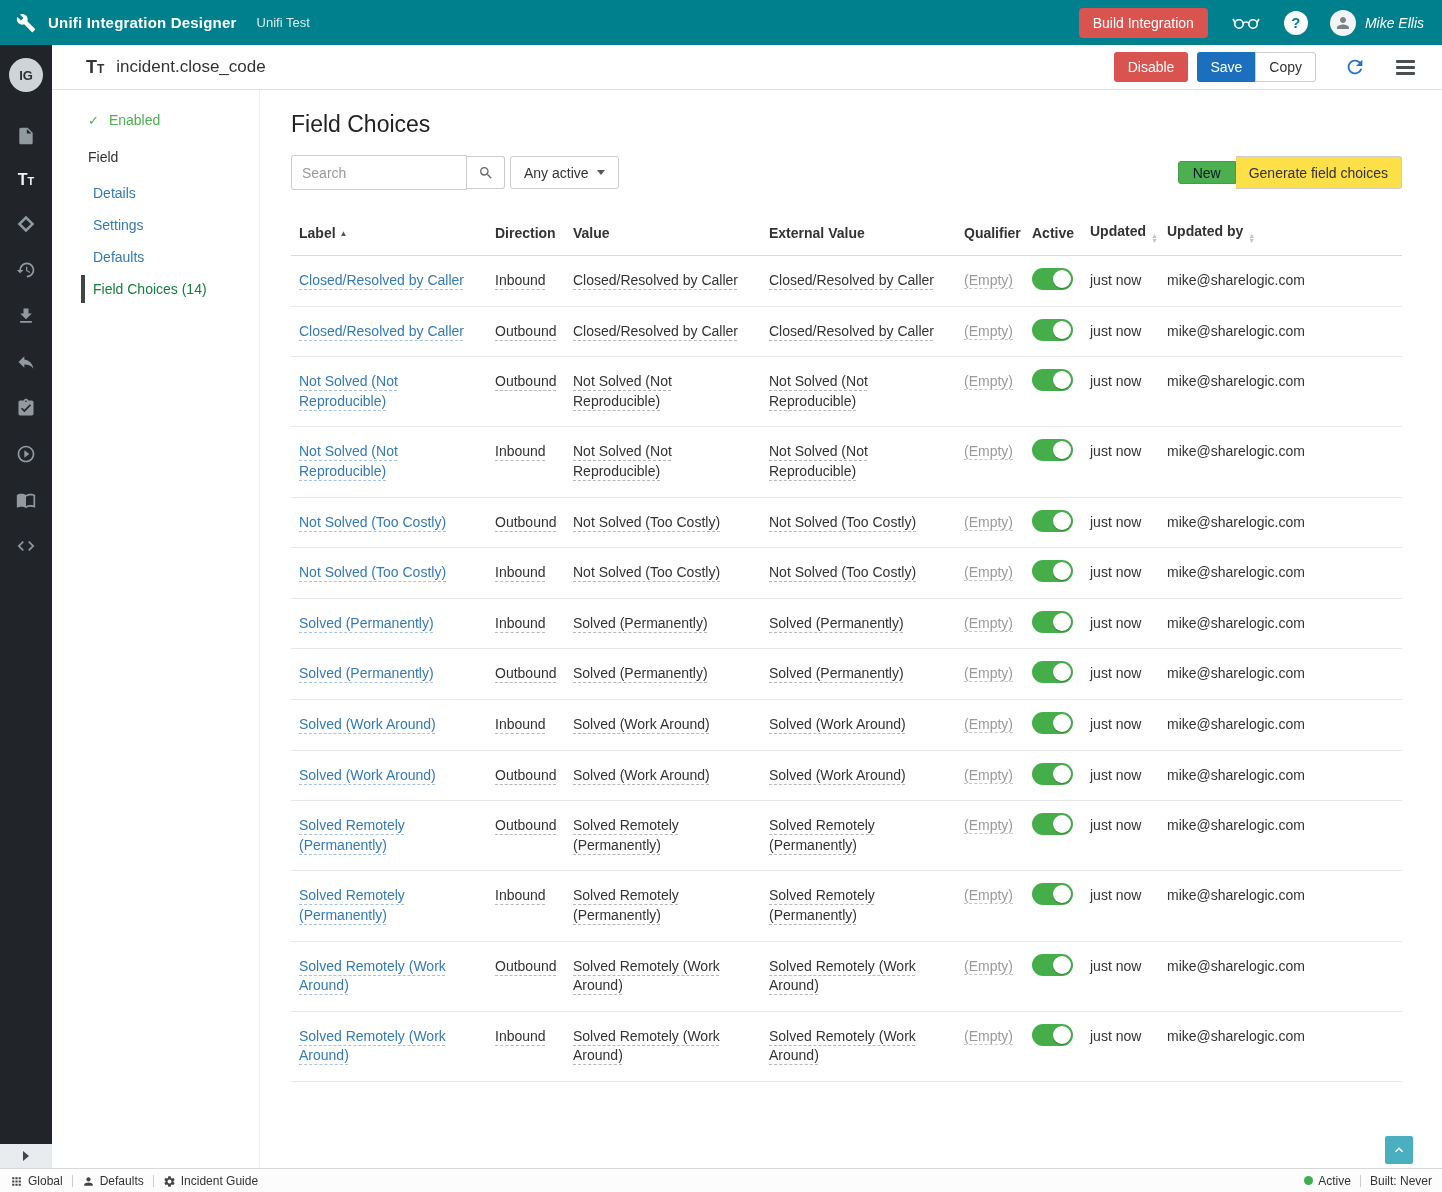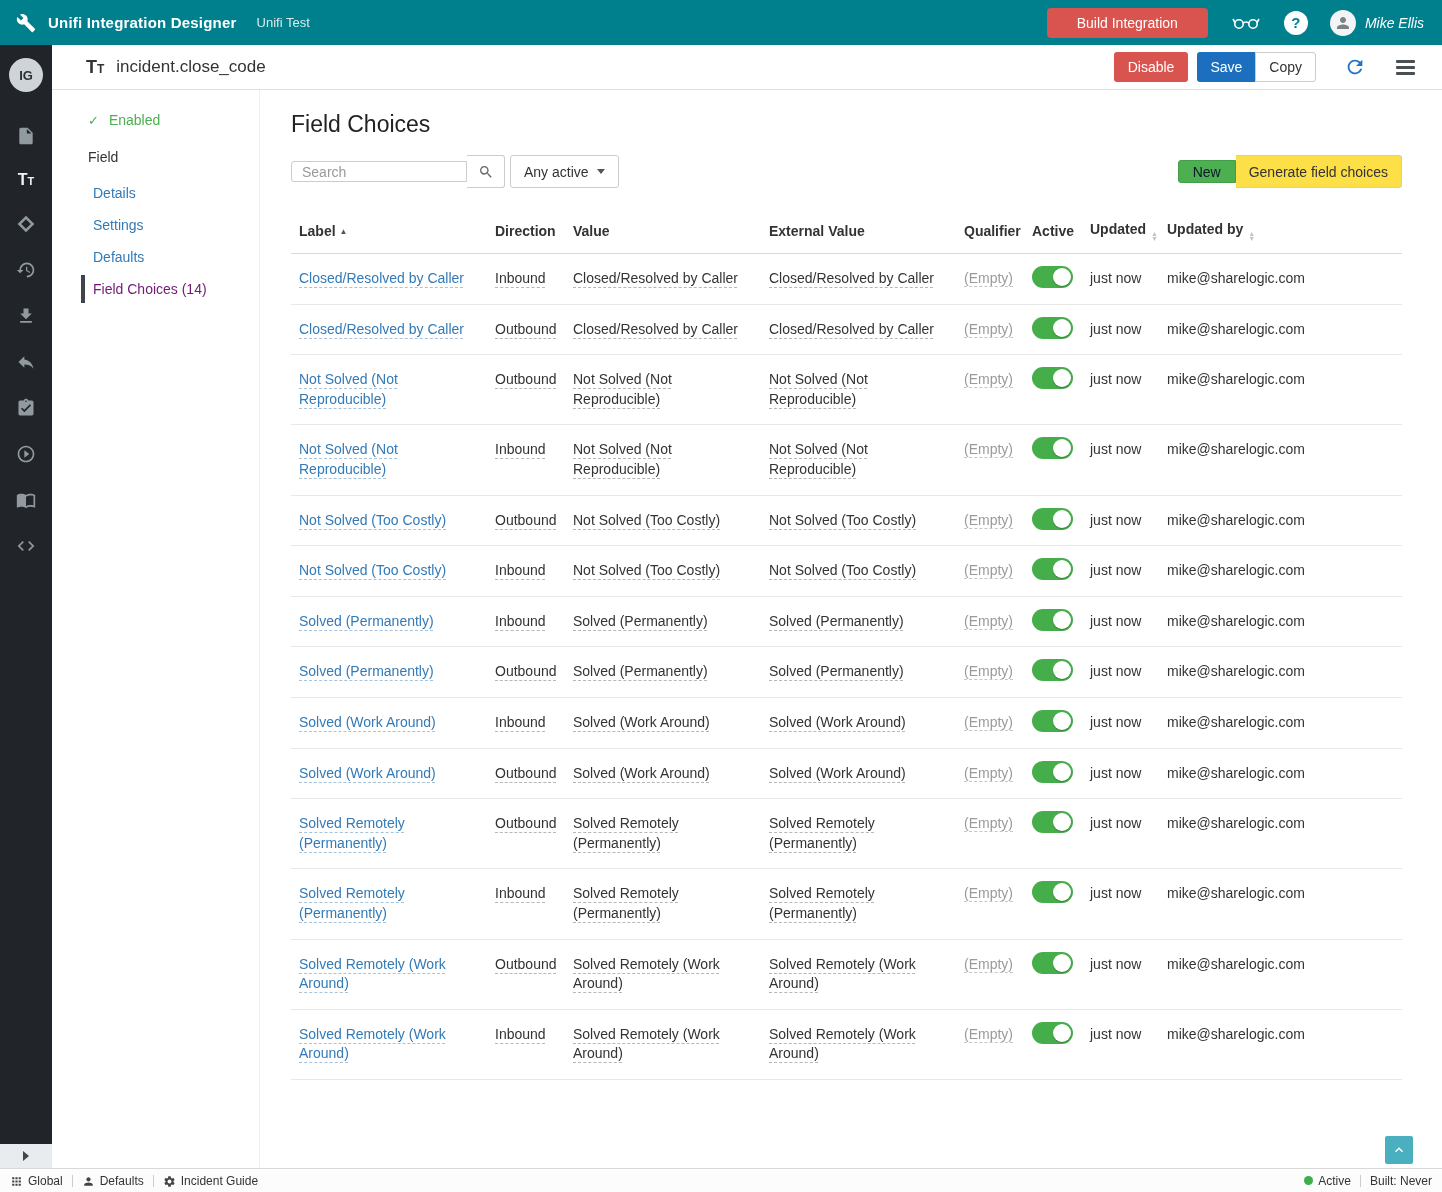--- a/index.html
+++ b/index.html
@@ -14,21 +14,21 @@
   .topbar {
     height: 45px; flex: none; background: #007f8c; color: #fff;
     display: flex; align-items: center; padding: 0 18px 0 16px;
   }
   .topbar .wrench { display: inline-flex; margin-right: 12px; }
   .topbar .app-title { font-size: 15px; font-weight: bold; letter-spacing: .2px; }
   .topbar .app-subtitle { font-size: 13px; color: rgba(255,255,255,.85); margin-left: 20px; }
   .topbar .spacer { flex: 1; }
   .btn { border: none; cursor: pointer; font-family: inherit; }
   .btn-build {
-    background: #d9534f; color: #fff; height: 30px; padding: 0 30px;
+    background: #d9534f; color: #fff; height: 30px; padding: 0 14px;
     border-radius: 4px; font-size: 14px;
   }
   .topbar .glasses { display: inline-flex; margin-left: 24px; cursor: pointer; }
   .help-circle {
     width: 24px; height: 24px; border-radius: 50%; background: #fff; color: #007f8c;
     font-weight: bold; font-size: 15px; display: inline-flex; align-items: center;
     justify-content: center; margin-left: 24px; cursor: pointer;
   }
   .user-menu { display: flex; align-items: center; margin-left: 22px; cursor: pointer; }
   .avatar-top {
@@ -102,34 +102,34 @@
     color: #4caf50; font-size: 14px; padding-left: 36px; margin-bottom: 21px;
     display: flex; align-items: center;
   }
   .nav-enabled .check { margin-right: 10px; font-size: 13px; }
   .nav-section { color: #333; font-size: 14px; padding-left: 36px; margin-bottom: 14px; }
   .nav-item {
     display: block; color: #337ab7; font-size: 14px; padding: 6px 0 6px 41px;
     margin-bottom: 4px; text-decoration: none; cursor: pointer;
   }
   .nav-item.active {
-    color: #701a75; margin-left: 29px; padding-left: 8px;
+    color: #15803d; margin-left: 29px; padding-left: 8px;
     border-left: 4px solid #3f454b;
   }
 
   
   .main {
     flex: 1; min-width: 0; position: relative; display: flex; flex-direction: column;
     padding: 21px 40px 0 31px; overflow: hidden;
   }
   .main-title { font-size: 23px; font-weight: 400; color: #222; }
 
   .controls-row { display: flex; align-items: center; margin-top: 17px; flex: none; }
   .search-input {
-    width: 176px; height: 21px; border: 1px solid #ccc; border-radius: 3px 0 0 3px;
+    width: 176px; height: 35px; border: 1px solid #ccc; border-radius: 3px 0 0 3px;
     padding: 0 10px; font-size: 14px; font-family: inherit; color: #555; outline: none;
   }
   .search-input::placeholder { color: #9a9a9a; }
   .search-btn {
     width: 38px; height: 33px; background: #fff; border: 1px solid #ccc; border-left: none;
     border-radius: 0 3px 3px 0; display: inline-flex; align-items: center;
     justify-content: center; cursor: pointer;
   }
   .filter-btn {
     margin-left: 5px; height: 33px; background: #fff; border: 1px solid #ccc;

